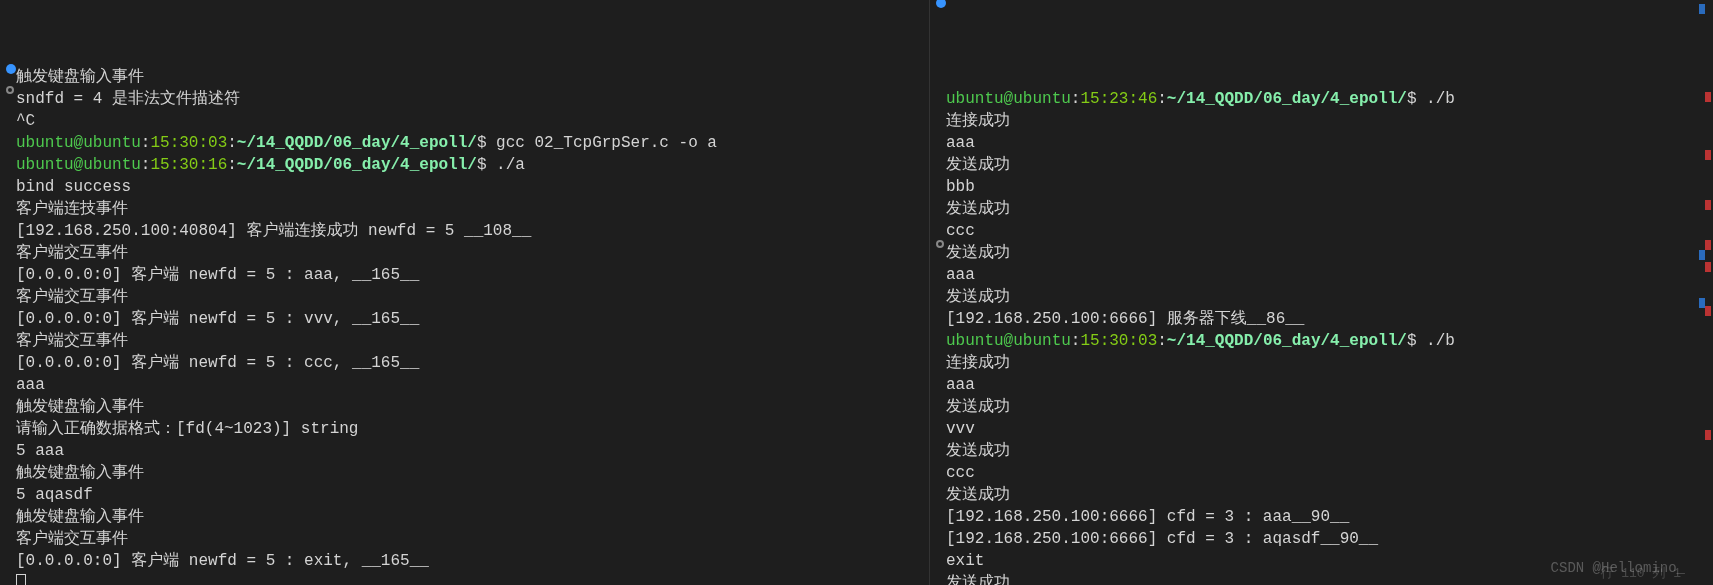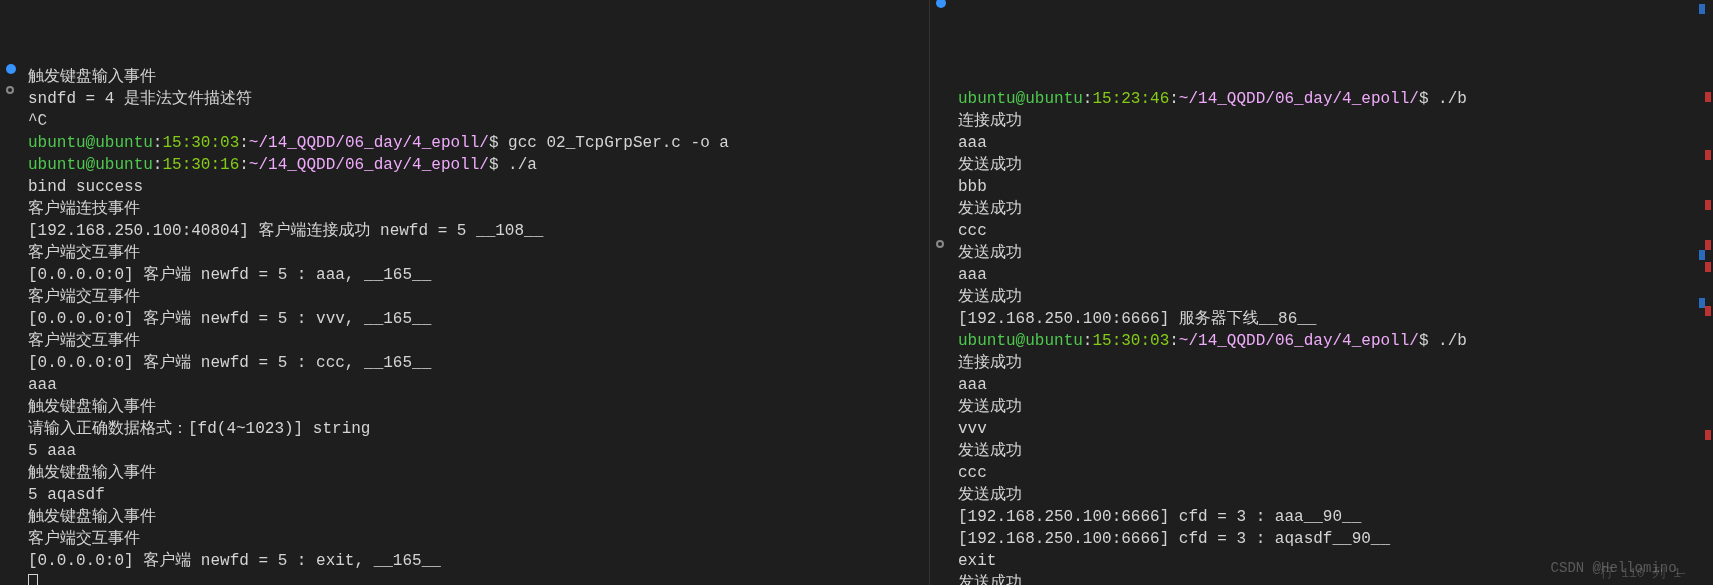--- a/index.html
+++ b/index.html
@@ -13,21 +13,21 @@
     height: 585px;
     overflow: hidden;
     position: relative;
   }
   .split {
     display: flex;
     width: 100%;
     height: 100%;
   }
   .pane {
-    padding: 0 0 0 28px;
+    padding: 0 0 0 16px;
     white-space: pre;
     position: relative;
   }
   .pane-left {
     width: 930px;
     border-right: 1px solid #333;
   }
   .pane-right {
     flex: 1;
   }
@@ -59,21 +59,21 @@
     right: 0;
     top: 0;
     bottom: 0;
     width: 14px;
     background: #1e1e1e;
   }
   .user { color: #4ec94e; }
   .host { color: #4ec94e; }
   .at { color: #4ec94e; }
   .time { color: #84cc16; }
-  .path { color: #f0abfc; }
+  .path { color: #86efac; font-weight: bold; }
   .cmd { color: #d4d4d4; }
   .cursor {
     display: inline-block;
     width: 10px;
     height: 18px;
     border: 1px solid #d4d4d4;
     vertical-align: middle;
   }
   .watermark {
     position: absolute;

